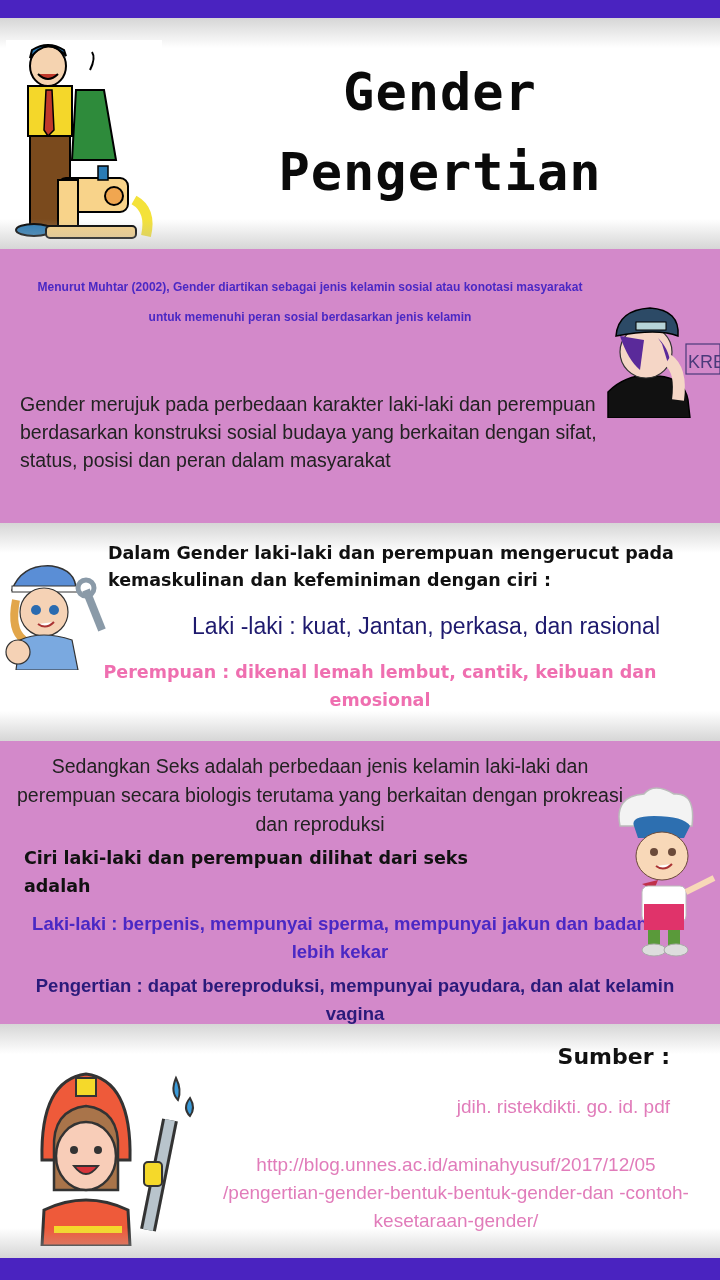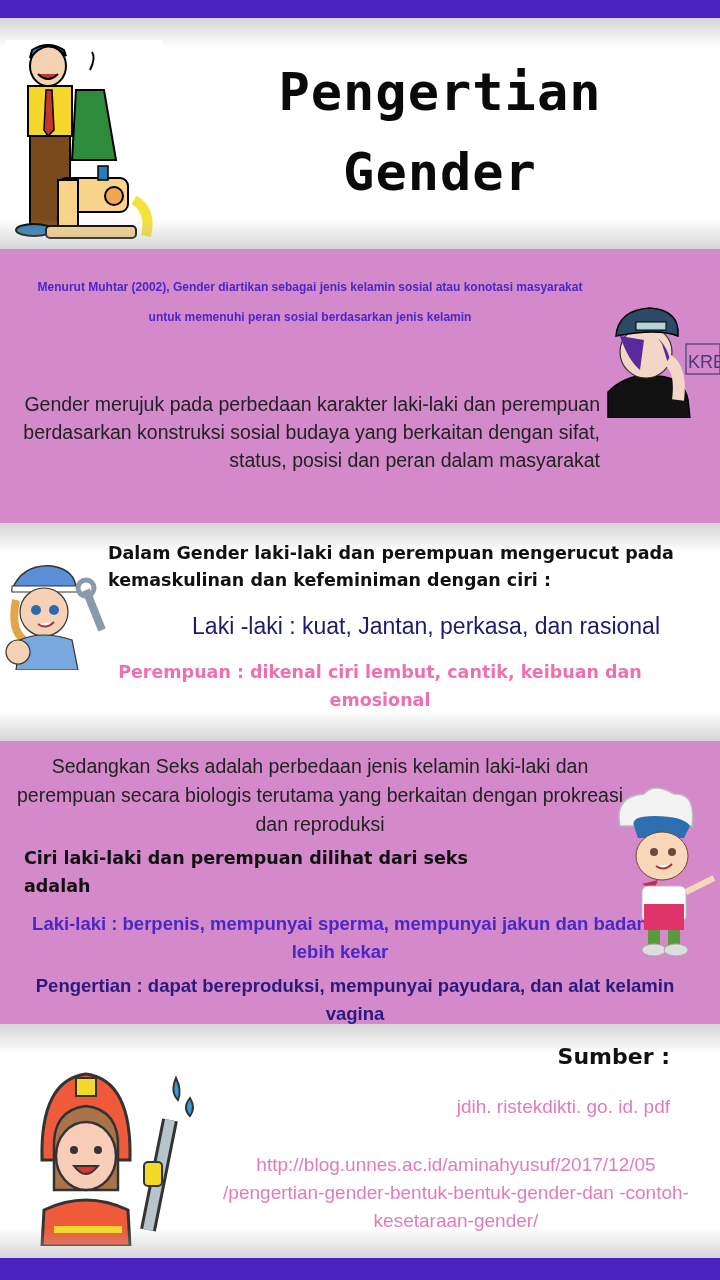--- a/index.html
+++ b/index.html
@@ -20,21 +20,21 @@
 
   .abs { position: absolute; }
 
   .title {
     left: 220px; width: 440px; top: 52px;
     font-family: "DejaVu Sans Mono", monospace; font-weight: bold;
     font-size: 52px; line-height: 80px; color: #0a0a0a; text-align: center; letter-spacing: 1px;
   }
 
   .def-quote { left: 20px; width: 580px; top: 272px; color: #4a28c4; font-weight: bold; font-size: 12px; line-height: 30px; text-align: center; }
-  .def-body { left: 20px; width: 580px; top: 390px; color: #222; font-size: 19.5px; line-height: 28px; text-align: right; }
+  .def-body { left: 20px; width: 580px; top: 390px; color: #222; font-size: 19.5px; line-height: 28px; text-align: left; }
 
   .ciri-head { left: 108px; width: 608px; top: 540px; color: #111; font-family: "DejaVu Sans", sans-serif; font-weight: bold; font-size: 17.5px; line-height: 27px; text-align: left; }
   .ciri-male { left: 100px; width: 560px; top: 612px; color: #1e1a6e; font-size: 23px; line-height: 28px; text-align: right; }
   .ciri-female { left: 100px; width: 560px; top: 658px; color: #ef6fb0; font-family: "DejaVu Sans", sans-serif; font-weight: bold; font-size: 17.5px; line-height: 28px; text-align: center; }
 
   .seks-def { left: 0; width: 640px; top: 752px; color: #222; font-size: 19.5px; line-height: 29px; text-align: center; }
   .seks-head { left: 24px; width: 500px; top: 844px; color: #111; font-family: "DejaVu Sans", sans-serif; font-weight: bold; font-size: 17.5px; line-height: 28px; }
   .seks-male { left: 30px; width: 620px; top: 910px; color: #4a28c4; font-weight: bold; font-size: 18.5px; line-height: 28px; text-align: center; }
   .seks-female { left: 10px; width: 690px; top: 972px; color: #2a1a7a; font-weight: bold; font-size: 18.5px; line-height: 28px; text-align: center; }
 
@@ -70,22 +70,22 @@
     <rect x="52" y="140" width="20" height="50" fill="#f8d38a" stroke="#000" stroke-width="2"></rect>
     <circle cx="108" cy="156" r="9" fill="#f0a650" stroke="#000" stroke-width="2"></circle>
     <rect x="92" y="126" width="10" height="14" fill="#2a7bb5" stroke="#000" stroke-width="1.5"></rect>
     <rect x="40" y="186" width="90" height="12" rx="4" fill="#f8d38a" stroke="#000" stroke-width="2"></rect>
 
     <path d="M128 160 Q146 170 140 196" fill="none" stroke="#f4e23a" stroke-width="10"></path>
   </svg>
 </div>
 
 <div class="abs title">
+  <div>Gender</div>
   <div>Pengertian</div>
-  <div>Gender</div>
 </div>
 
 <div class="shade up" style="top:219px"></div>
 
 <div class="pink s1"></div>
 <div class="abs def-quote">Menurut Muhtar (2002), Gender diartikan sebagai jenis kelamin sosial atau konotasi masyarakat untuk memenuhi peran sosial berdasarkan jenis kelamin</div>
 <div class="abs def-body">Gender merujuk pada perbedaan karakter laki-laki dan perempuan berdasarkan konstruksi sosial budaya yang berkaitan dengan sifat, status, posisi dan peran dalam masyarakat</div>
 
 <div class="illu" style="left:598px;top:300px;width:122px;height:118px;">
   <svg width="122" height="118" viewBox="0 0 122 118">
@@ -114,21 +114,21 @@
     <path d="M36 64 Q44 70 52 62" stroke="#a33" stroke-width="2" fill="#fff"></path>
     <path d="M14 110 L18 80 Q40 70 70 80 L76 110 Z" fill="#7aa9e0" stroke="#333" stroke-width="1.2"></path>
     <path d="M84 30 L100 70" stroke="#8a9aa8" stroke-width="8"></path>
     <circle cx="84" cy="28" r="8" fill="none" stroke="#8a9aa8" stroke-width="5"></circle>
     <circle cx="16" cy="92" r="12" fill="#f5d2b5" stroke="#333" stroke-width="1.2"></circle>
   </svg>
 </div>
 
 <div class="abs ciri-head">Dalam Gender laki-laki dan perempuan mengerucut pada kemaskulinan dan kefeminiman dengan ciri :</div>
 <div class="abs ciri-male">Laki -laki : kuat,  Jantan,  perkasa,  dan rasional</div>
-<div class="abs ciri-female">Perempuan : dikenal ciri lembut,  cantik, keibuan dan emosional</div>
+<div class="abs ciri-female">Perempuan : dikenal lemah lembut,  cantik, keibuan dan emosional</div>
 
 <div class="shade up" style="top:711px"></div>
 
 <div class="pink s2"></div>
 <div class="abs seks-def">Sedangkan Seks  adalah perbedaan jenis kelamin laki-laki dan perempuan secara biologis terutama yang berkaitan dengan prokreasi dan reproduksi</div>
 <div class="abs seks-head">Ciri laki-laki dan perempuan dilihat dari seks adalah</div>
 <div class="abs seks-male">Laki-laki : berpenis,  mempunyai sperma,  mempunyai jakun dan badan lebih kekar</div>
 <div class="abs seks-female">Pengertian : dapat bereproduksi,  mempunyai payudara, dan alat kelamin vagina</div>
 
 <div class="illu" style="left:614px;top:786px;width:104px;height:172px;">

